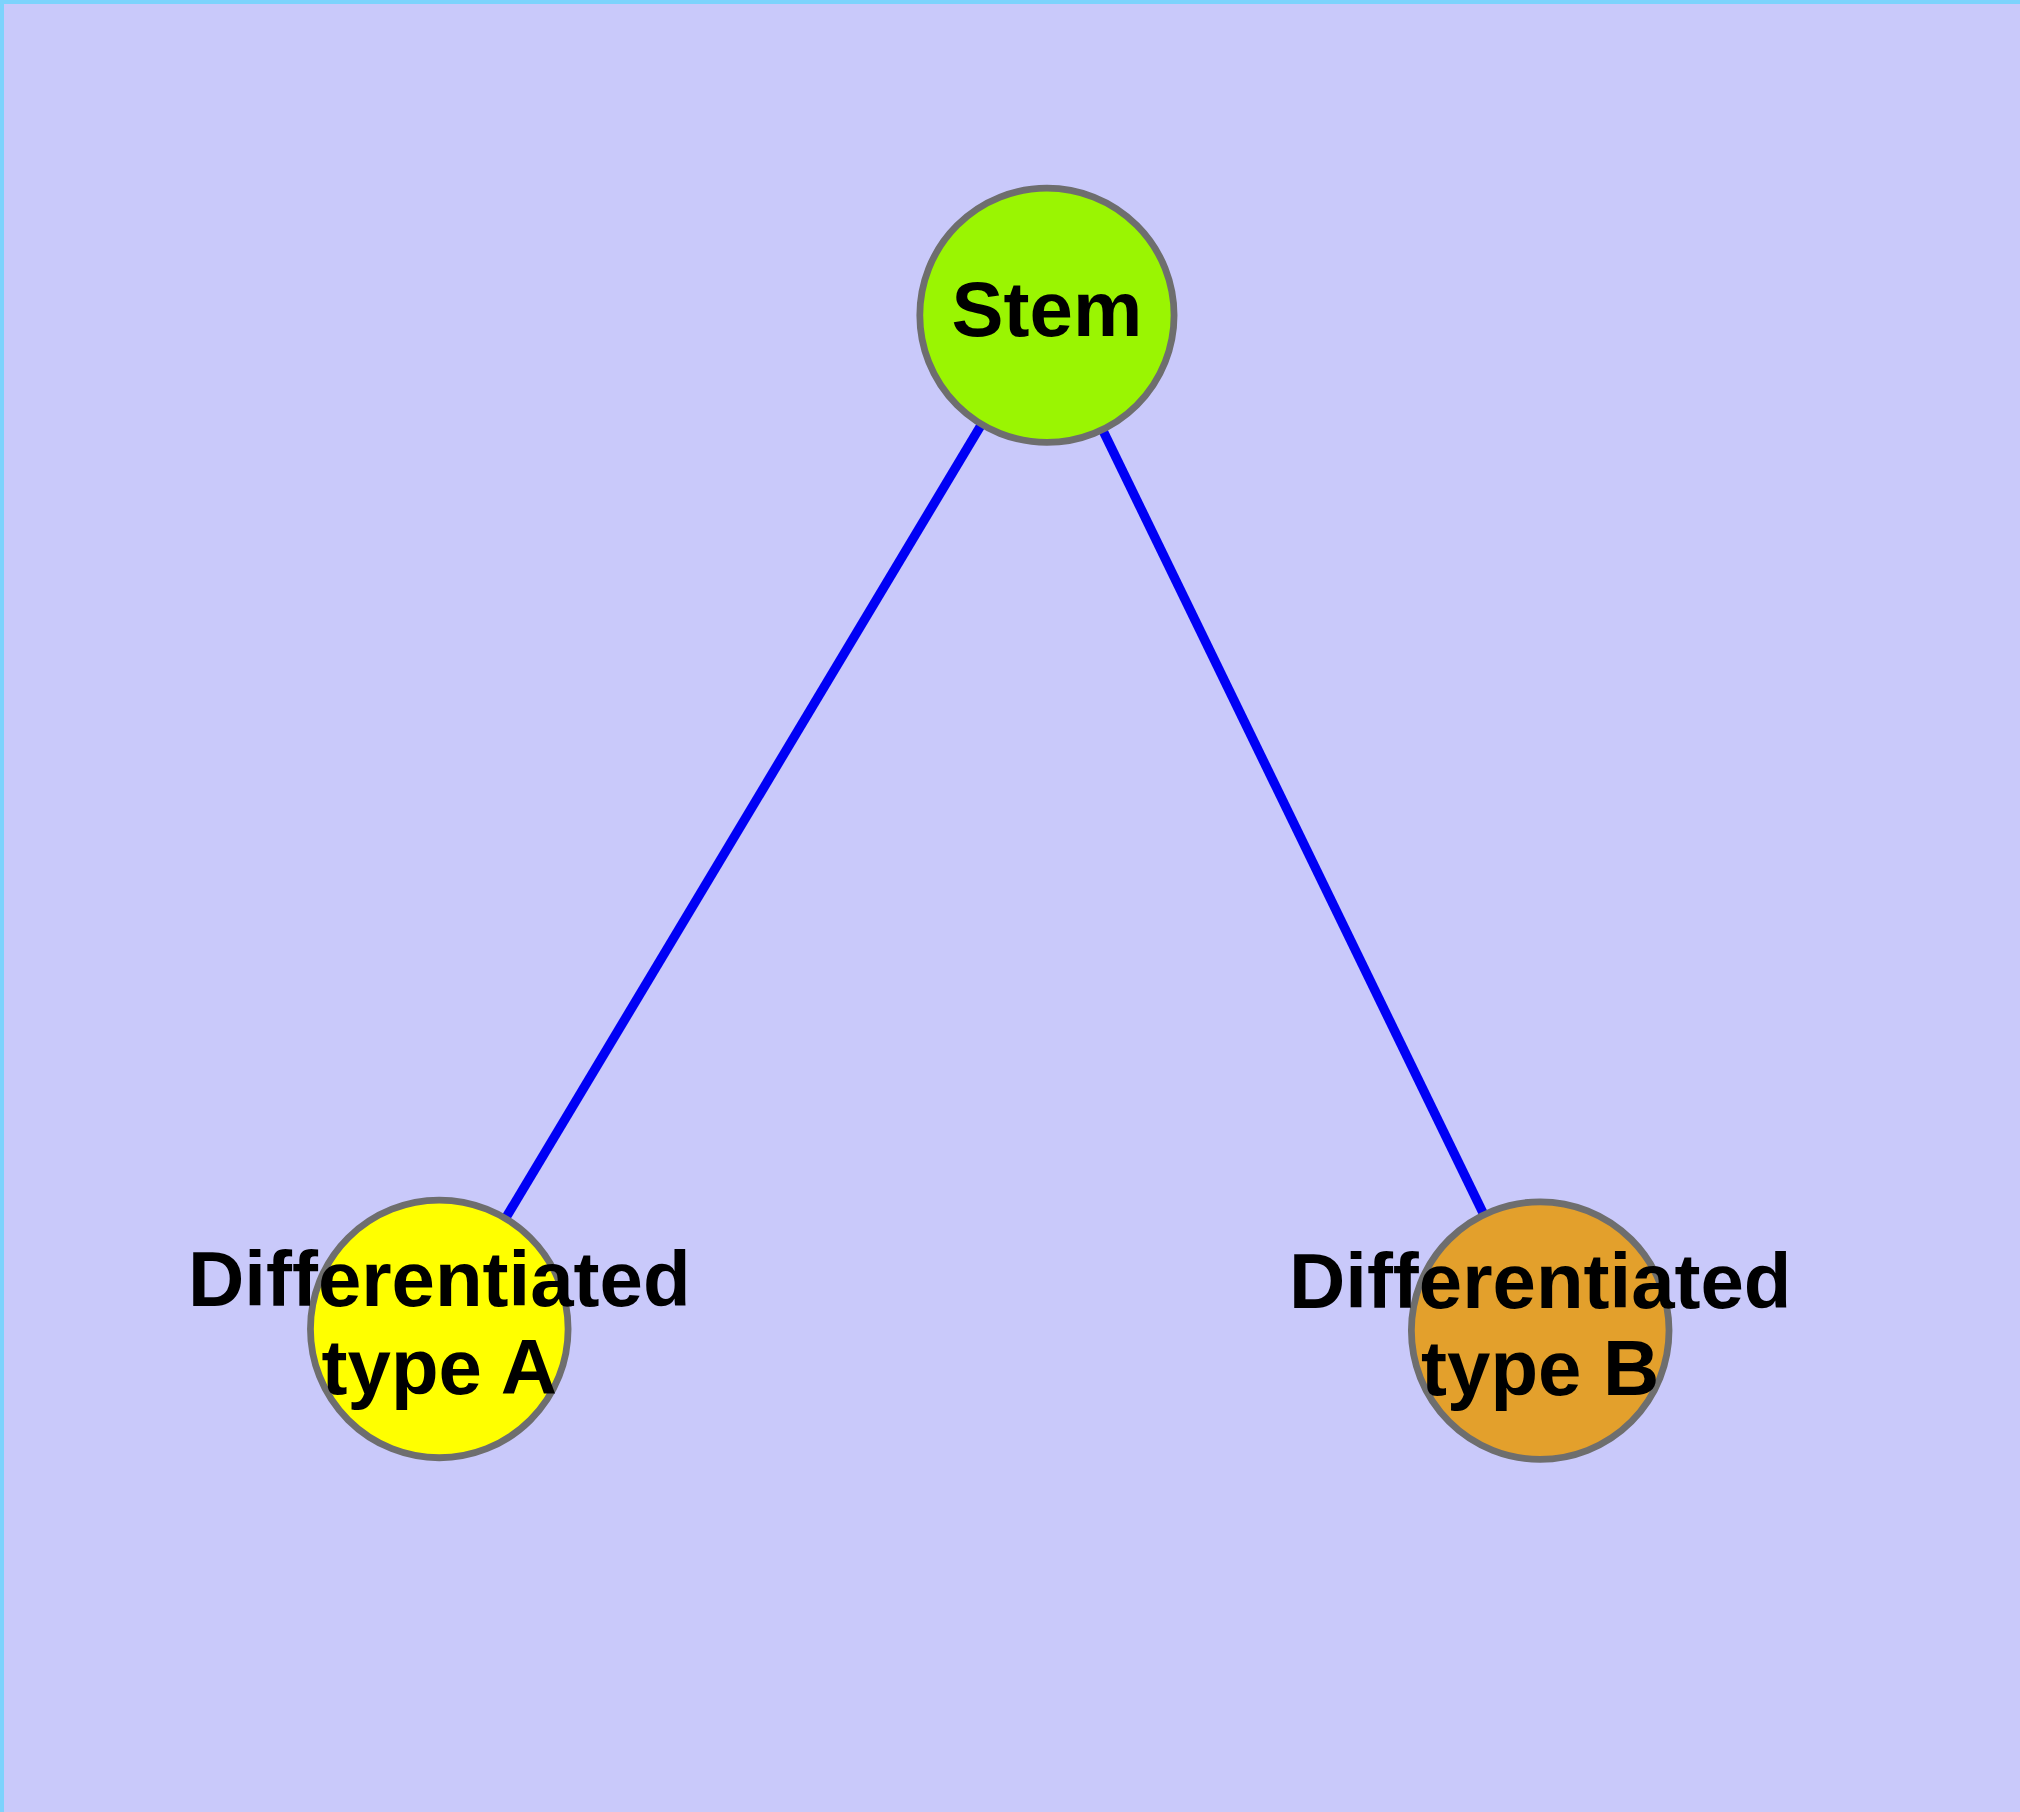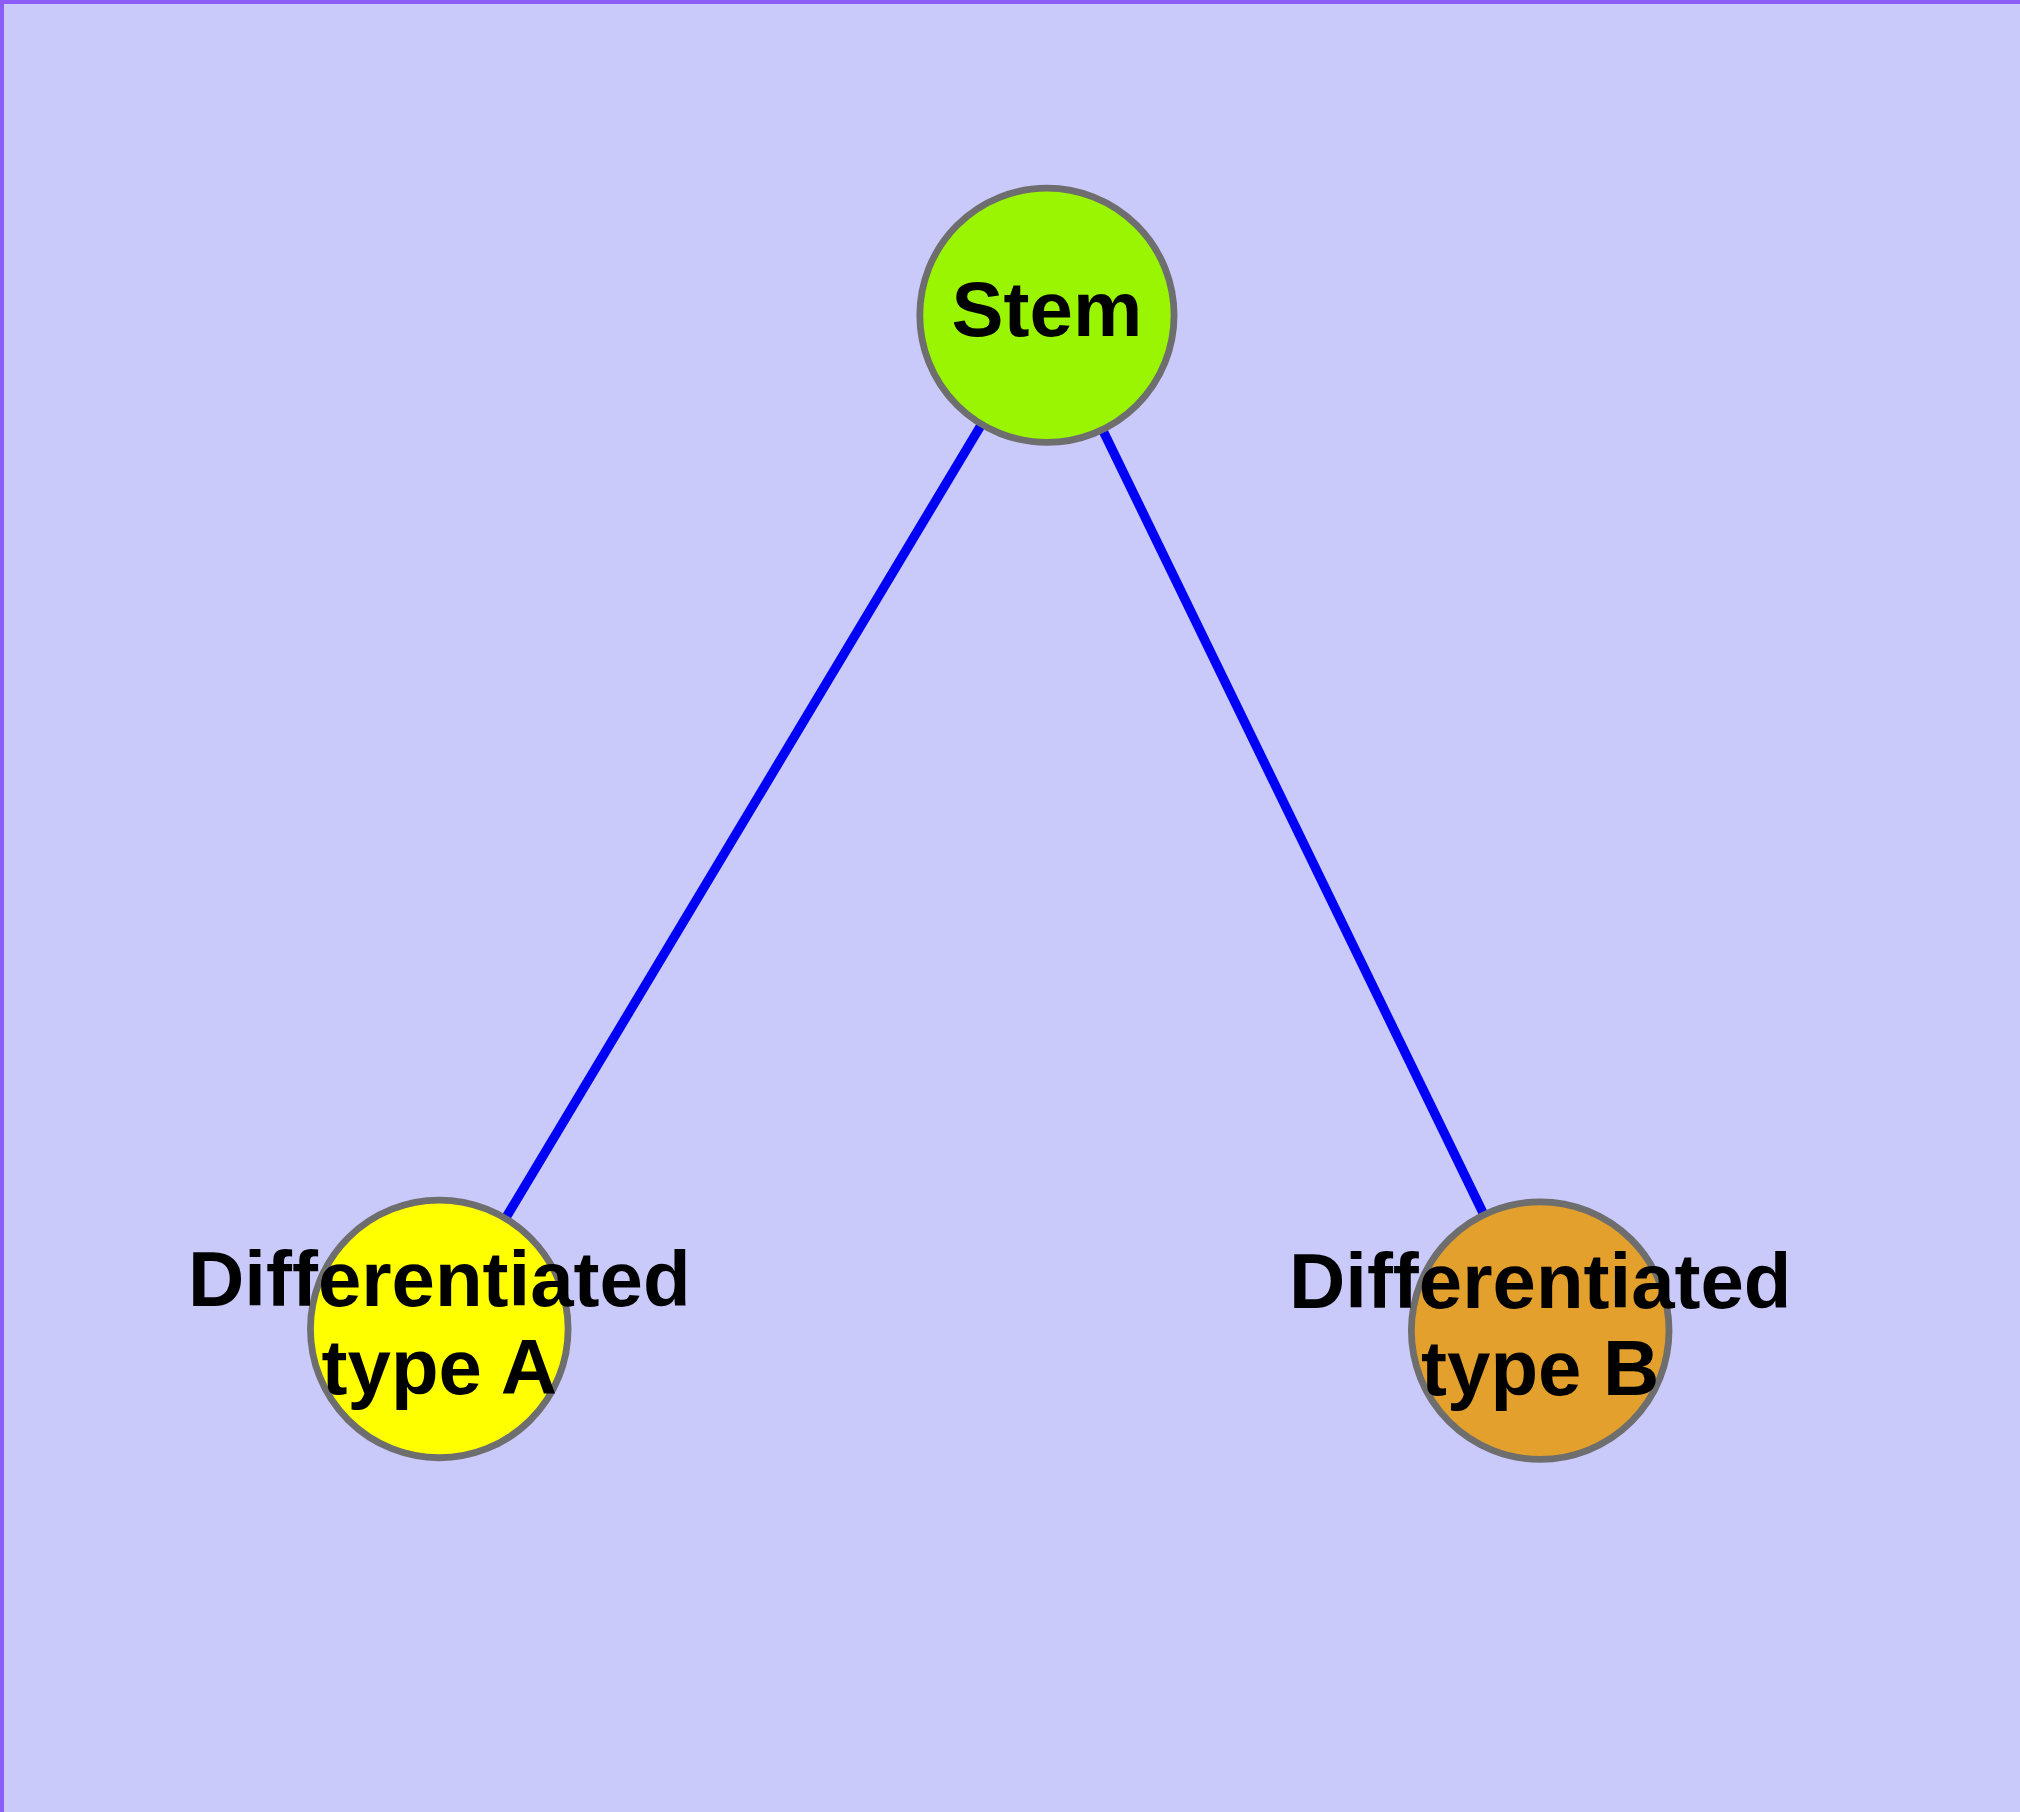--- a/index.html
+++ b/index.html
@@ -38,21 +38,21 @@
     dominant-baseline: middle;
     paint-order: normal;
   }
   .edge-line {
     stroke-linecap: butt;
   }
 </style>
 </head>
 <body>
 
-<div id="canvas" style="width: 2021px; height: 1812px; background: #8b5cf6;">
+<div id="canvas" style="width: 2021px; height: 1812px; background: #7dd3fc;">
 
   <div id="plot-bg" style="background: rgb(201, 201, 250);"></div>
 
   <svg id="graph-svg" viewBox="0 0 2384 2138" xmlns="http://www.w3.org/2000/svg">
     <g id="edges-layer">
         <line x1="1235" y1="372" x2="518" y2="1568" stroke="#0000f5" stroke-width="11" class="edge-line"></line>
         <line x1="1235" y1="372" x2="1817" y2="1570" stroke="#0000f5" stroke-width="11" class="edge-line"></line>
       </g>
     <g id="nodes-layer">
         <circle cx="1235" cy="372" r="150" fill="#9af502" stroke="#6e6e6e" stroke-width="8"></circle>

